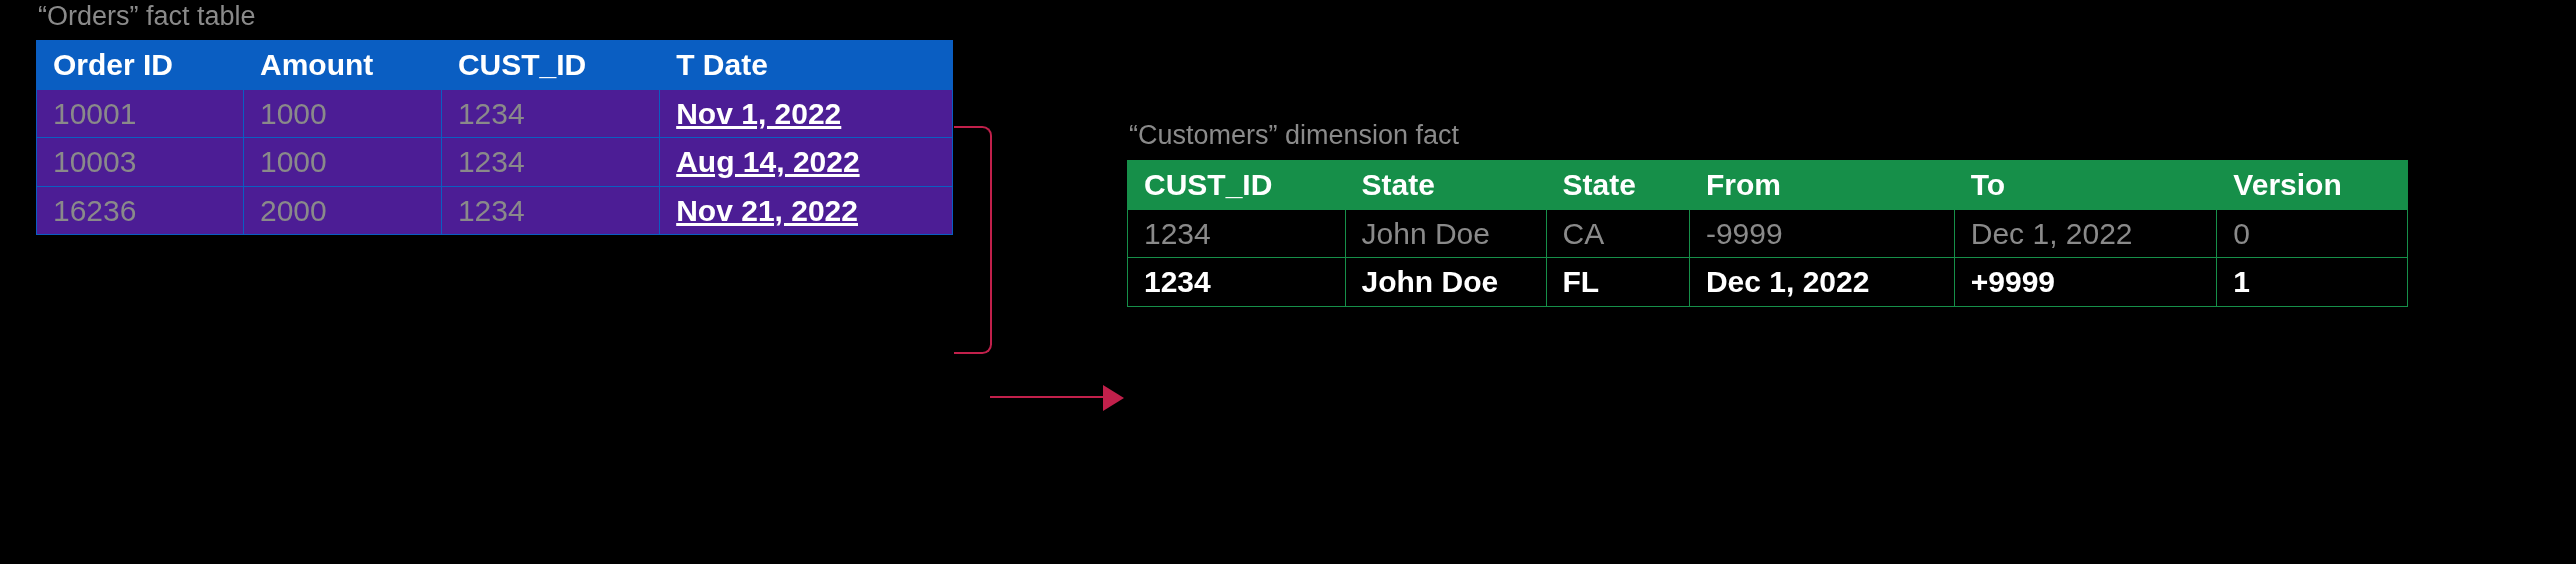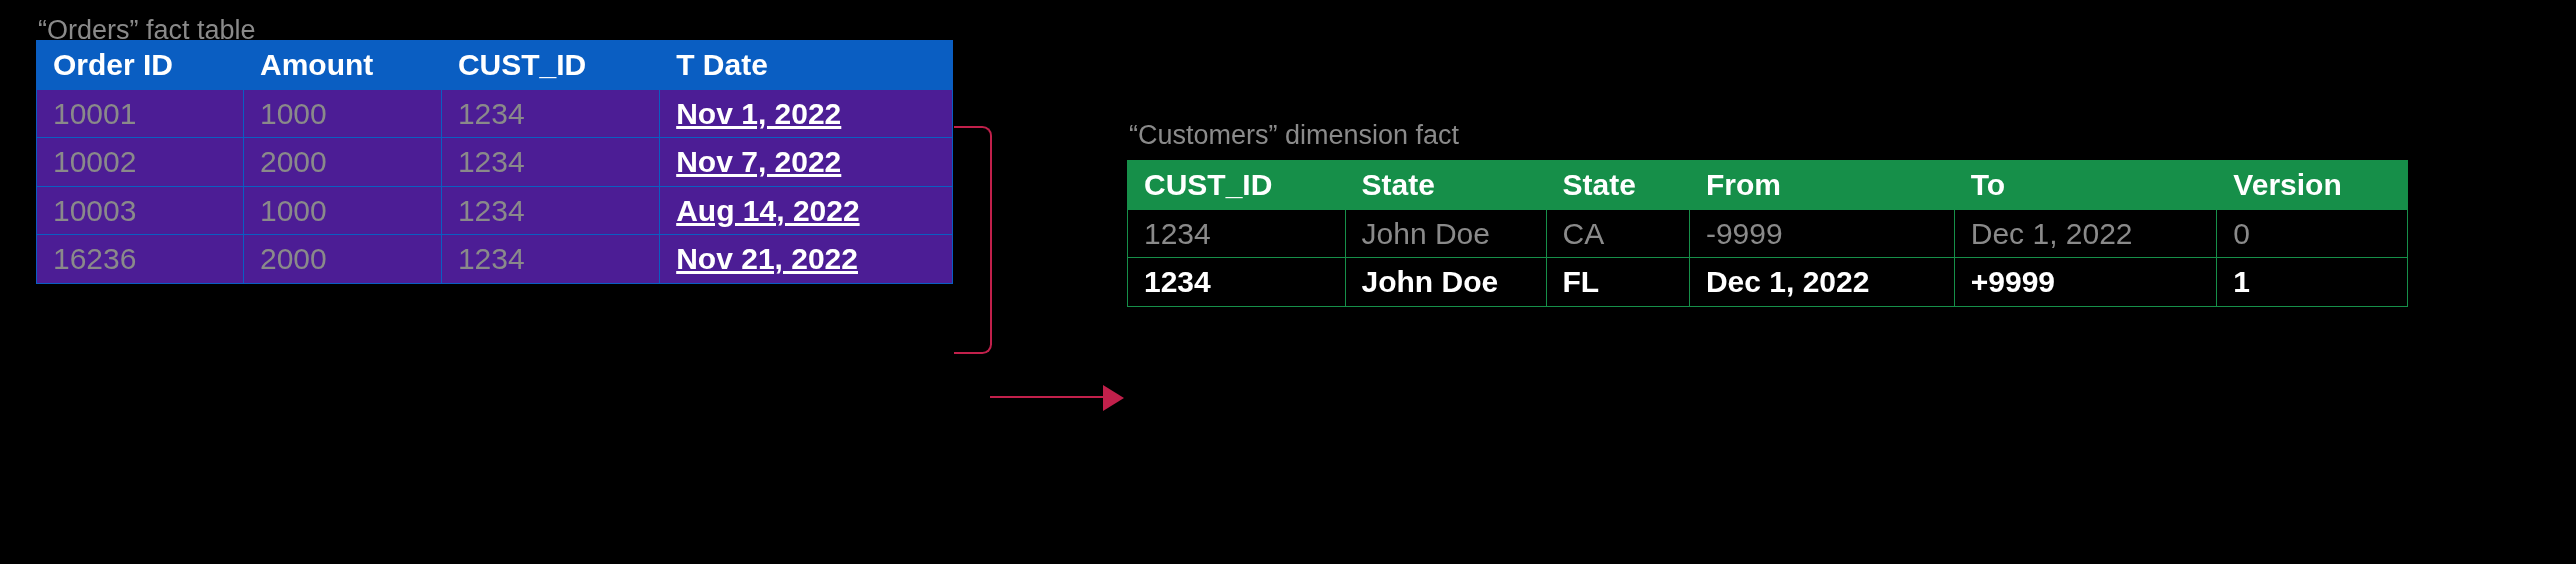--- a/index.html
+++ b/index.html
@@ -85,43 +85,37 @@
     height: 0;
     border-top: 13px solid transparent;
     border-bottom: 13px solid transparent;
     border-left: 21px solid #c1204b;
   }
 </style>
 </head>
 <body>
 <div class="stage">
 
-<div class="table-caption" style="left:38px; top:15px;">“Orders” fact table</div>
+<div class="table-caption" style="left:38px; top:1px;">“Orders” fact table</div>
 
 <table class="data-table orders" style="left:36px; top:40px; width:917px;" id="orders-table">
   <thead>
     <tr id="orders-header-row">
           <th>Order ID</th>
           <th>Amount</th>
           <th>CUST_ID</th>
           <th>T Date</th>
         </tr>
   </thead>
   <tbody id="orders-body">
         <tr>
           <td>10001</td>
           <td>1000</td>
           <td>1234</td>
           <td class="bold">Nov 1, 2022</td>
-        </tr>
-        <tr>
-          <td>10002</td>
-          <td>2000</td>
-          <td>1234</td>
-          <td class="bold">Nov 7, 2022</td>
         </tr>
         <tr>
           <td>10003</td>
           <td>1000</td>
           <td>1234</td>
           <td class="bold">Aug 14, 2022</td>
         </tr>
         <tr>
           <td>16236</td>
           <td>2000</td>

